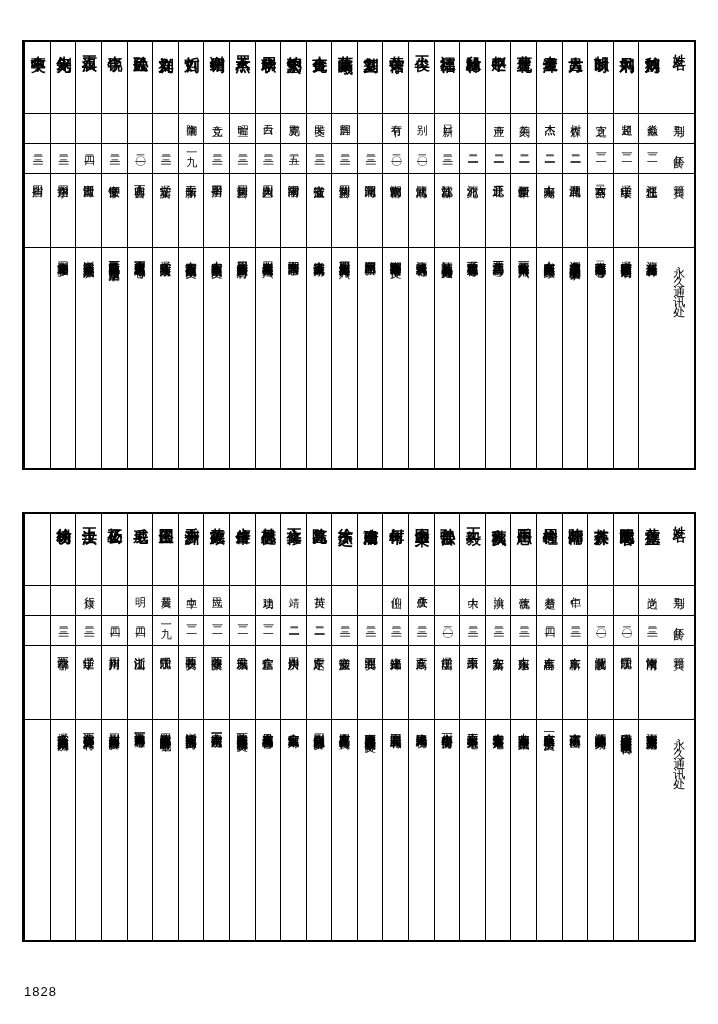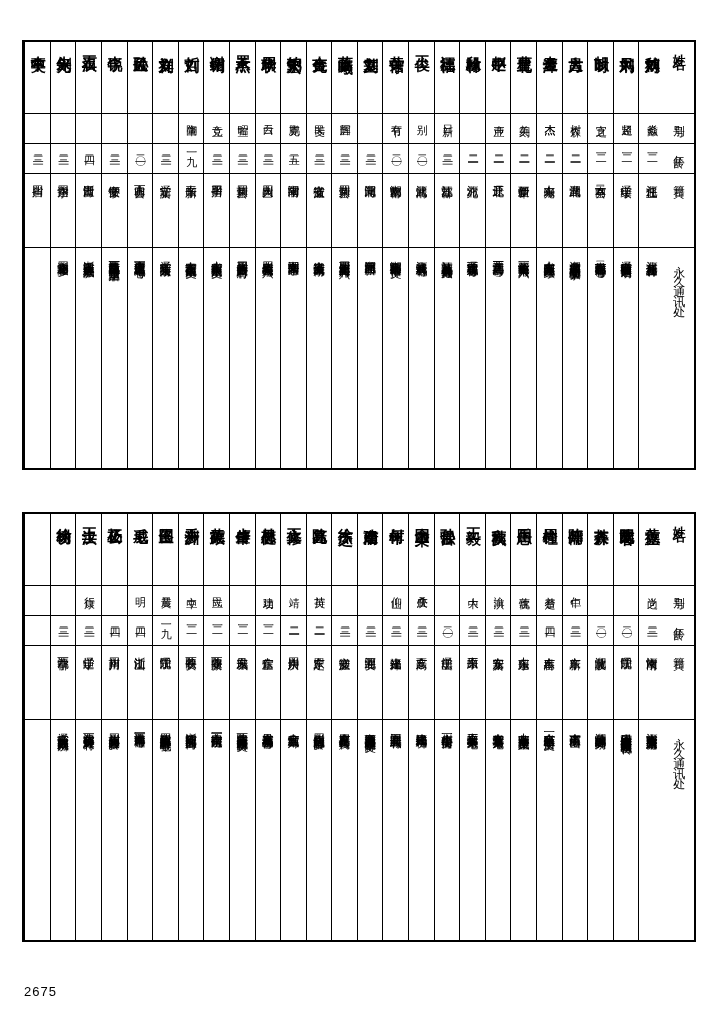--- a/index.html
+++ b/index.html
@@ -992,14 +992,14 @@
         </div>
         <div class="cell r-origin">
           <span class="vtext"></span>
         </div>
         <div class="cell r-addr">
           <span class="vtext"></span>
         </div>
       </div>
     </div>
 
-  <div class="page-number">2675</div>
+  <div class="page-number">1828</div>
 </div>
 
 </body></html>

